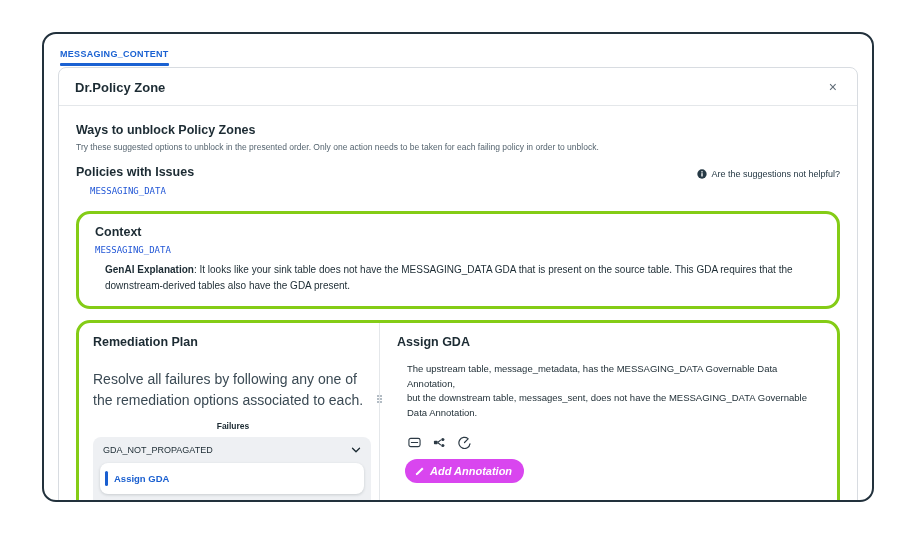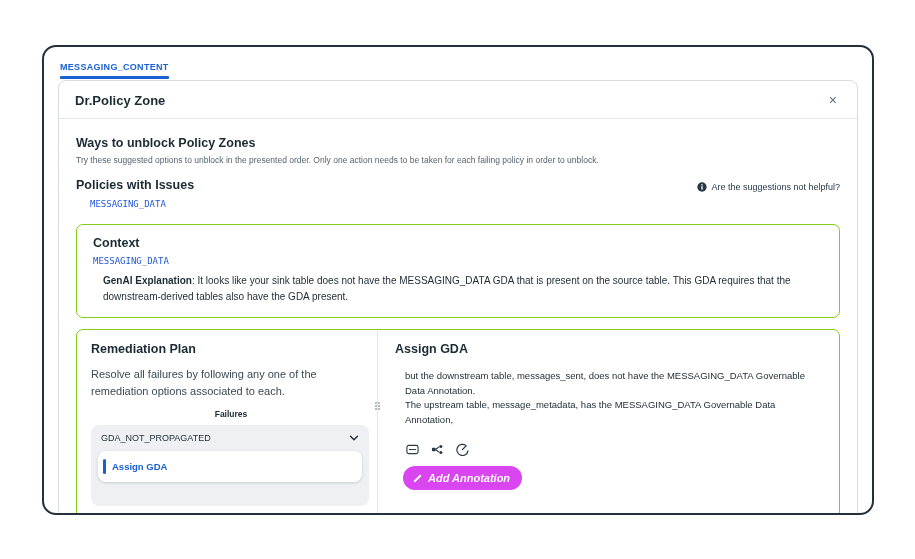--- a/index.html
+++ b/index.html
@@ -1,19 +1,19 @@
 <!DOCTYPE html>
 <html><head>
 <meta charset="utf-8">
 <style>
   * { margin:0; padding:0; box-sizing:border-box; }
   html,body { width:915px; height:559px; background:#ffffff; font-family:"Liberation Sans", sans-serif; color:#1c2b33; overflow:hidden; }
 
   .frame {
-    position:absolute; left:42px; top:45px; width:832px; height:470px;
+    position:absolute; left:42px; top:32px; width:832px; height:470px;
     border:2px solid #22313c; border-radius:14px; background:#ffffff; overflow:hidden;
   }
 
   
   .tabbar { padding:9px 0 0 16px; }
   .tab { display:inline-block; cursor:pointer; }
   .tab-label { font-size:9px; font-weight:bold; color:#1a61d2; letter-spacing:.3px; }
   .tab-underline { height:3px; background:#1a61d2; margin-top:4px; border-radius:1px; }
 
   
@@ -31,32 +31,32 @@
   .content { padding:17px 17px 0 17px; }
 
   h2.sec { font-size:12.5px; font-weight:bold; color:#1c2b33; }
   .subtext { font-size:8.5px; color:#55646f; margin-top:5px; }
 
   .policies-row { display:flex; justify-content:space-between; align-items:flex-end; margin-top:13px; }
   .help-link { display:flex; align-items:center; gap:4px; font-size:9px; color:#263945; cursor:pointer; }
   .mono-link { font-family:"DejaVu Sans Mono", monospace; font-size:9px; color:#2257d6; cursor:pointer; }
   .policies-link { display:inline-block; margin:7px 0 0 14px; }
 
-  .card { border:1px solid #84cc16; border-radius:7px; background:#fff; }
+  .card { border:3px solid #84cc16; border-radius:14px; background:#fff; }
 
   
   .context-card { margin-top:13px; padding:11px 16px 13px 16px; }
   .context-card .mono-link { display:inline-block; margin-top:6px; }
   .explanation { font-size:10px; line-height:1.55; margin:5px 0 0 10px; color:#1c2b33; }
   .explanation b { font-weight:bold; }
 
   
   .rem-card { margin-top:11px; display:flex; min-height:156px; overflow:hidden; }
   .rem-left { width:300px; flex:0 0 300px; padding:12px 8px 12px 14px; }
-  .rem-desc { font-size:11px; color:#3b4a54; line-height:1.5; margin-top:10px; max-width:272px; }
+  .rem-desc { font-size:14px; color:#3b4a54; line-height:1.5; margin-top:20px; max-width:272px; }
   .failures-label { font-size:8.5px; font-weight:bold; margin:10px 0 6px 2px;text-align:center; }
   .failures-box { background:#eef0f3; border-radius:8px; padding-bottom:24px; }
   .select-row { display:flex; justify-content:space-between; align-items:center; padding:8px 10px; cursor:pointer; }
   .select-row span { font-size:9px; color:#1c2b33; }
   .options-card { margin:0 7px; background:#fff; border-radius:8px; box-shadow:0 1px 3px rgba(28,43,51,.18); overflow:hidden; }
   .option { position:relative; padding:10px 12px 10px 14px; font-size:9.5px; color:#1c2b33; cursor:pointer; }
   .option.selected { color:#1a5fd0; font-weight:bold; }
   .option.selected::before {
     content:""; position:absolute; left:5px; top:8px; bottom:8px; width:3px;
     background:#1a5fd0; border-radius:2px;
@@ -154,22 +154,22 @@
               <i></i>
               <i></i>
               <i></i>
               <i></i>
           </div>
         </div>
 
         <div class="rem-right">
           <h2 class="sec">Assign GDA</h2>
           <div class="assign-desc">
+            <div>The upstream table, message_metadata, has the MESSAGING_DATA Governable Data Annotation,</div>
             <div>but the downstream table, messages_sent, does not have the MESSAGING_DATA Governable Data Annotation.</div>
-            <div>The upstream table, message_metadata, has the MESSAGING_DATA Governable Data Annotation,</div>
           </div>
 
           <div class="icon-row">
             <span class="tool-icon">
               <svg width="13" height="13" viewBox="0 0 14 14">
                 <rect x="1" y="2.5" width="12" height="9" rx="2" fill="none" stroke="currentColor" stroke-width="1.2"></rect>
                 <line x1="3.6" y1="7" x2="10.4" y2="7" stroke="currentColor" stroke-width="1.2" stroke-linecap="round"></line>
               </svg>
             </span>
             <span class="tool-icon">

